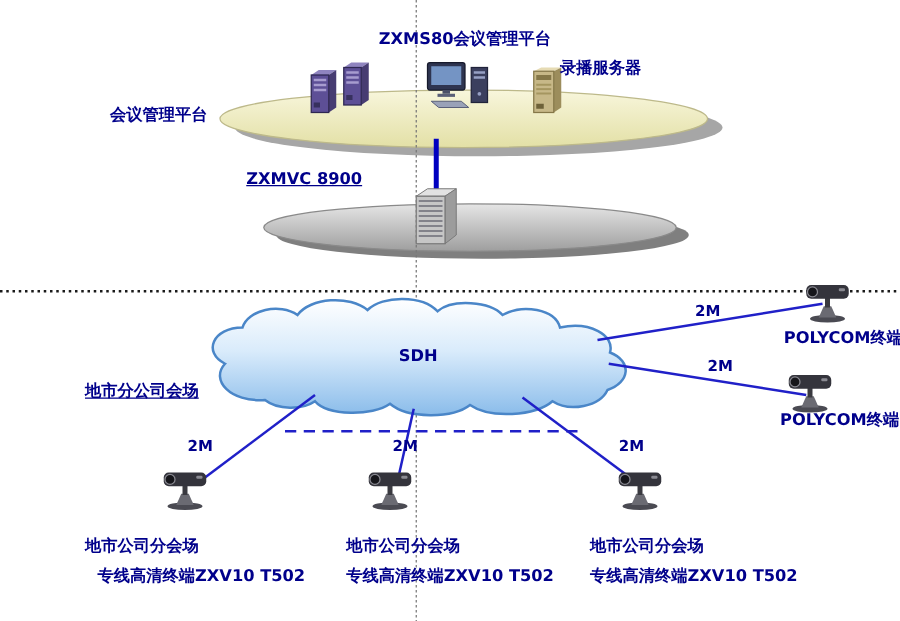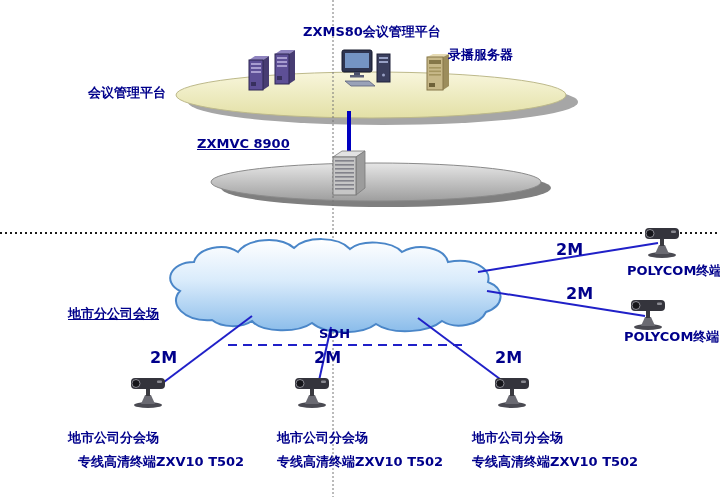--- a/index.html
+++ b/index.html
@@ -13,21 +13,21 @@
   #diagram-svg{position:absolute;left:0;top:0;}
   .lbl{
     position:absolute;
     color:#00008B;
     font-weight:bold;
     font-size:13px;
     line-height:15px;
     white-space:nowrap;
     font-family:"DejaVu Sans",sans-serif;
   }
-  .lbl.small{font-size:16px;}
+  .lbl.small{font-size:12px;}
 </style>
 </head>
 <body>
 
 <div id="stage">
 
   <svg id="diagram-svg" width="720" height="497" viewBox="0 0 720 497">
     <defs>
       <linearGradient id="yellowGrad" x1="0" y1="0" x2="0" y2="1">
         <stop offset="0" stop-color="#F8F6DC"></stop>
@@ -149,21 +149,21 @@
   </svg>
 
   <div class="lbl" style="left:303px;top:24px;">ZXMS80会议管理平台</div>
 
   <div class="lbl" style="left:448px;top:47px;">录播服务器</div>
 
   <div class="lbl" style="left:88px;top:85px;">会议管理平台</div>
 
   <div class="lbl" style="left:197px;top:136px;text-decoration:underline;">ZXMVC 8900</div>
 
-  <div class="lbl" style="left:319px;top:278px;margin-top:48px;">SDH</div>
+  <div class="lbl" style="left:319px;top:278px;">SDH</div>
 
   <div class="lbl" style="left:68px;top:306px;text-decoration:underline;">地市分公司会场</div>
 
   <div class="lbl small" style="left:556px;top:242px;">2M</div>
   <div class="lbl" style="left:627px;top:263px;">POLYCOM终端</div>
 
   <div class="lbl small" style="left:566px;top:286px;">2M</div>
   <div class="lbl" style="left:624px;top:329px;">POLYCOM终端</div>
 
   <div class="lbl small" style="left:150px;top:350px;">2M</div>

